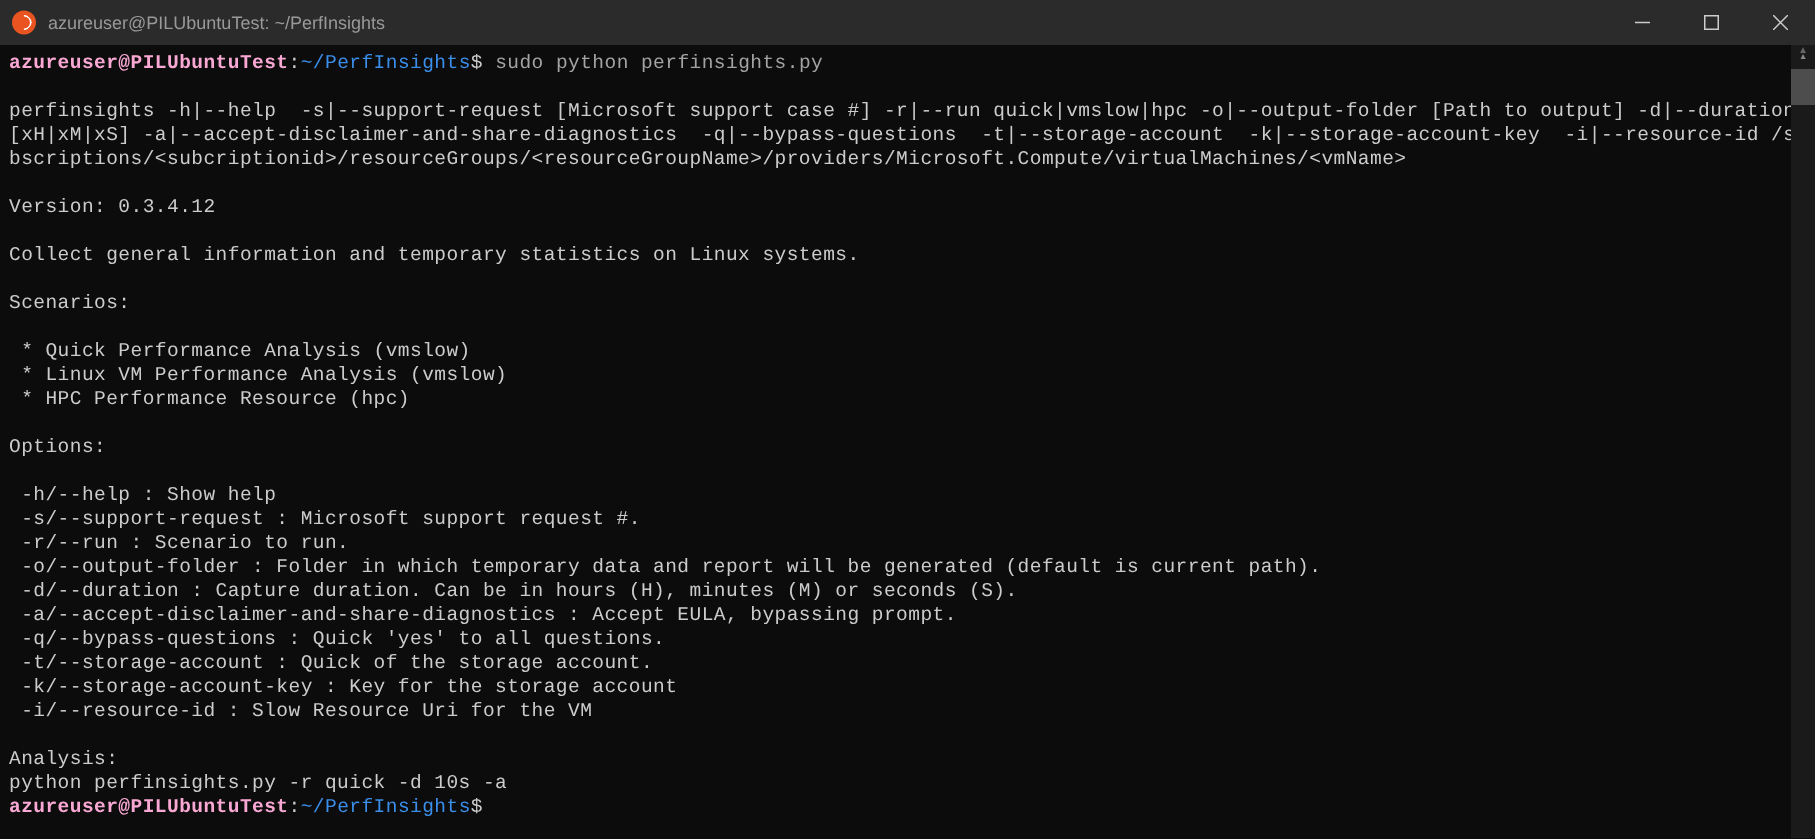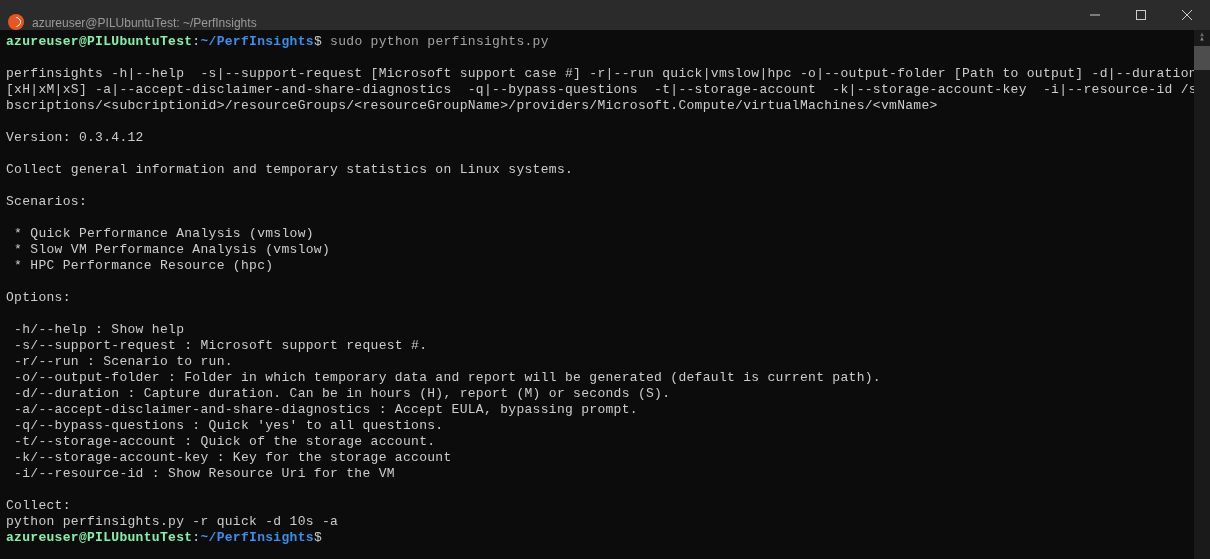--- a/index.html
+++ b/index.html
@@ -14,21 +14,21 @@
       color: #cccccc;
       width: 1210px;
       height: 559px;
       overflow: hidden;
       position: relative;
     }
     .titlebar {
       background: #2b2b2b;
       height: 30px;
       display: flex;
-      align-items: flex-end;
+      align-items: center;
       padding-left: 8px;
       color: #999999;
       font-family: 'Segoe UI', sans-serif;
       font-size: 12px;
       user-select: none;
     }
     .titlebar-icon {
       width: 16px;
       height: 16px;
       background: radial-gradient(circle at center, #e95420 60%, #e95420 100%);
@@ -68,26 +68,26 @@
     .terminal-body {
       padding: 4px 6px;
       line-height: 16px;
       font-size: 13px;
       letter-spacing: 0.3px;
       white-space: pre;
       position: relative;
       height: calc(100% - 30px);
     }
     .prompt-user {
-      color: #86efac;
+      color: #f9a8d4;
       font-weight: bold;
     }
     .prompt-path {
       color: #3b8eea;
-      font-weight: bold;
+      font-weight: normal;
     }
     .prompt-dollar {
       color: #cccccc;
     }
     .command {
       color: #a3a3a3;
     }
     .scrollbar {
       position: absolute;
       right: 0;
@@ -155,36 +155,36 @@
 <span>[xH|xM|xS] -a|--accept-disclaimer-and-share-diagnostics  -q|--bypass-questions  -t|--storage-account  -k|--storage-account-key  -i|--resource-id /su</span>
 <span>bscriptions/&lt;subcriptionid&gt;/resourceGroups/&lt;resourceGroupName&gt;/providers/Microsoft.Compute/virtualMachines/&lt;vmName&gt;</span>
 
 <span>Version: 0.3.4.12</span>
 
 <span>Collect general information and temporary statistics on Linux systems.</span>
 
 <span>Scenarios:</span>
 
 <span> * Quick Performance Analysis (vmslow)</span>
-<span> * Slow VM Performance Analysis (vmslow)</span>
+<span> * Linux VM Performance Analysis (vmslow)</span>
 <span> * HPC Performance Resource (hpc)</span>
 
 <span>Options:</span>
 
 <span> -h/--help : Show help</span>
 <span> -s/--support-request : Microsoft support request #.</span>
 <span> -r/--run : Scenario to run.</span>
 <span> -o/--output-folder : Folder in which temporary data and report will be generated (default is current path).</span>
-<span> -d/--duration : Capture duration. Can be in hours (H), report (M) or seconds (S).</span>
+<span> -d/--duration : Capture duration. Can be in hours (H), minutes (M) or seconds (S).</span>
 <span> -a/--accept-disclaimer-and-share-diagnostics : Accept EULA, bypassing prompt.</span>
 <span> -q/--bypass-questions : Quick 'yes' to all questions.</span>
 <span> -t/--storage-account : Quick of the storage account.</span>
 <span> -k/--storage-account-key : Key for the storage account</span>
-<span> -i/--resource-id : Show Resource Uri for the VM</span>
+<span> -i/--resource-id : Slow Resource Uri for the VM</span>
 
-<span>Collect:</span>
+<span>Analysis:</span>
 <span>python perfinsights.py -r quick -d 10s -a</span>
 <span class="prompt-user">azureuser@PILUbuntuTest</span><span class="prompt-dollar">:</span><span class="prompt-path">~/PerfInsights</span><span class="prompt-dollar">$</span></div>
 
 <div class="scrollbar">
   <div class="scrollbar-arrow-up">▴</div>
   <div class="scrollbar-thumb" style="top:16px;"></div>
 </div>
 
 </body></html>

